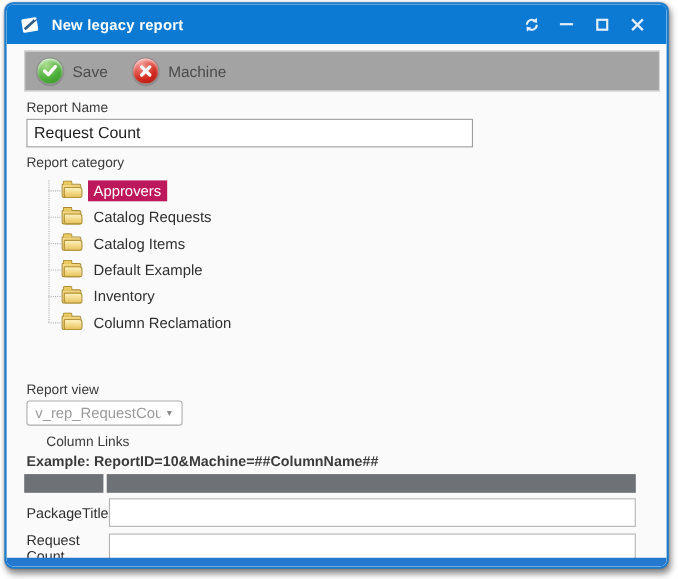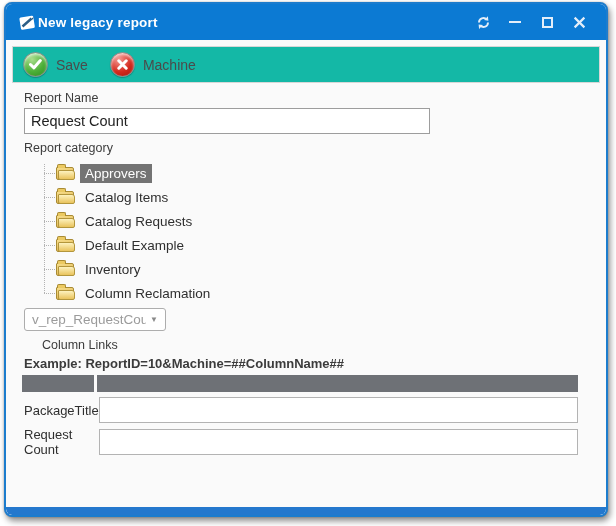--- a/index.html
+++ b/index.html
@@ -12,30 +12,30 @@
     background: #fafafa;
     box-shadow: 2px 4px 6px rgba(0,0,0,0.45), 0 0 2px rgba(0,0,0,0.25);
   }
 
   
   .titlebar {
     height: 36px; background: #0c7ad3; display: flex; align-items: center;
     padding: 0 14px 0 10px; color: #fff;
   }
   .title-icon { width: 22px; height: 20px; display: inline-flex; }
-  .window-title { font-size: 13.5px; font-weight: bold; letter-spacing: .2px; }
+  .window-title { margin-left: 9px; font-size: 13.5px; font-weight: bold; letter-spacing: .2px; }
   .tb-spacer { flex: 1; }
   .tb-btn { width: 26px; height: 24px; display: inline-flex; align-items: center;
     justify-content: center; margin-left: 6px; cursor: pointer; }
   .min-glyph { width: 12px; height: 2px; background: #e4eef9; }
   .max-glyph { width: 11px; height: 11px; border: 2px solid #e4eef9; }
 
   
   .toolbar {
-    margin: 6px 6px 0 6px; height: 37px; background: #14b8a6;
+    margin: 6px 6px 0 16px; height: 37px; background: #a3a3a3;
     border: 1px solid #d7d7d7; display: flex; align-items: center; padding: 0 10px;
   }
   .tool-btn { display: flex; align-items: center; margin-right: 22px; cursor: pointer; }
   .orb { width: 25px; height: 25px; border-radius: 50%; border: 1px solid #919191;
     display: flex; align-items: center; justify-content: center;
     box-shadow: inset 0 2px 3px rgba(255,255,255,0.75), 0 1px 1px rgba(0,0,0,0.25); }
   .orb.green { background: radial-gradient(circle at 35% 28%, #a9de8b, #4caf38 55%, #2e8a1f); }
   .orb.red   { background: radial-gradient(circle at 35% 28%, #f59a93, #d42a1e 55%, #a31208); }
   .tool-label { margin-left: 8px; font-size: 14px; color: #4b4b4b; }
 
@@ -54,21 +54,21 @@
   .stub { width: 11px; border-top: 1px dotted #b3b3b3; flex: none; }
   .folder { position: relative; width: 18px; height: 13px; margin: 0 6px 0 1px; flex: none;
     background: linear-gradient(165deg, #f6dd8b, #dfb14a); border: 1px solid #a98b33;
     border-radius: 1px 2px 2px 2px; }
   .folder::before { content: ""; position: absolute; top: -4px; left: 0; width: 7px; height: 3px;
     background: #ecca62; border: 1px solid #a98b33; border-bottom: none; border-radius: 2px 2px 0 0; }
   .folder::after { content: ""; position: absolute; left: 1px; top: 2px; right: -2px; bottom: -1px;
     background: linear-gradient(180deg, #fdf2be, #e9c35c); border: 1px solid #b3963c;
     border-radius: 1px 3px 2px 2px; }
   .tree-label { font-size: 13.5px; color: #2f2f2f; padding: 2px 5px; white-space: nowrap; }
-  .tree-item.selected .tree-label { background: #737373; color: #fff; }
+  .tree-item.selected .tree-label { background: #be185d; color: #fff; }
 
   
   .rv-label { margin-top: 42px; }
   .select-box { display: flex; align-items: center; margin: 3px 0 0 6px; width: 142px;
     height: 23px; border: 1px solid #adadad; border-radius: 3px; background: #fff;
     padding: 0 7px; cursor: pointer; }
   .select-value { flex: 1; font-size: 13.5px; color: #9b9b9b; white-space: nowrap; overflow: hidden; }
   .select-arrow { font-size: 8px; color: #8a8a8a; flex: none; margin-left: 4px; }
 
   
@@ -150,44 +150,45 @@
     <div class="field-label" style="margin-top:7px;">Report category</div>
     <div class="tree">
       <div class="tree-item selected">
         <span class="stub"></span>
         <span class="folder"></span>
         <span class="tree-label">Approvers</span>
       </div>
       <div class="tree-item">
         <span class="stub"></span>
         <span class="folder"></span>
+        <span class="tree-label">Catalog Requests</span>
+      </div>
+      <div class="tree-item">
+        <span class="stub"></span>
+        <span class="folder"></span>
         <span class="tree-label">Catalog Items</span>
       </div>
       <div class="tree-item">
         <span class="stub"></span>
         <span class="folder"></span>
-        <span class="tree-label">Catalog Requests</span>
-      </div>
-      <div class="tree-item">
-        <span class="stub"></span>
-        <span class="folder"></span>
         <span class="tree-label">Default Example</span>
       </div>
       <div class="tree-item">
         <span class="stub"></span>
         <span class="folder"></span>
         <span class="tree-label">Inventory</span>
       </div>
       <div class="tree-item">
         <span class="stub"></span>
         <span class="folder"></span>
         <span class="tree-label">Column Reclamation</span>
       </div>
     </div>
 
+    <div class="field-label rv-label">Report view</div>
     <div class="select-box">
       <span class="select-value">v_rep_RequestCount</span>
       <span class="select-arrow">▼</span>
     </div>
 
     <div class="field-label cl-label">Column Links</div>
     <div class="cl-example">Example: ReportID=10&amp;Machine=##ColumnName##</div>
 
     <div class="cl-table">
       <div class="cl-header">

